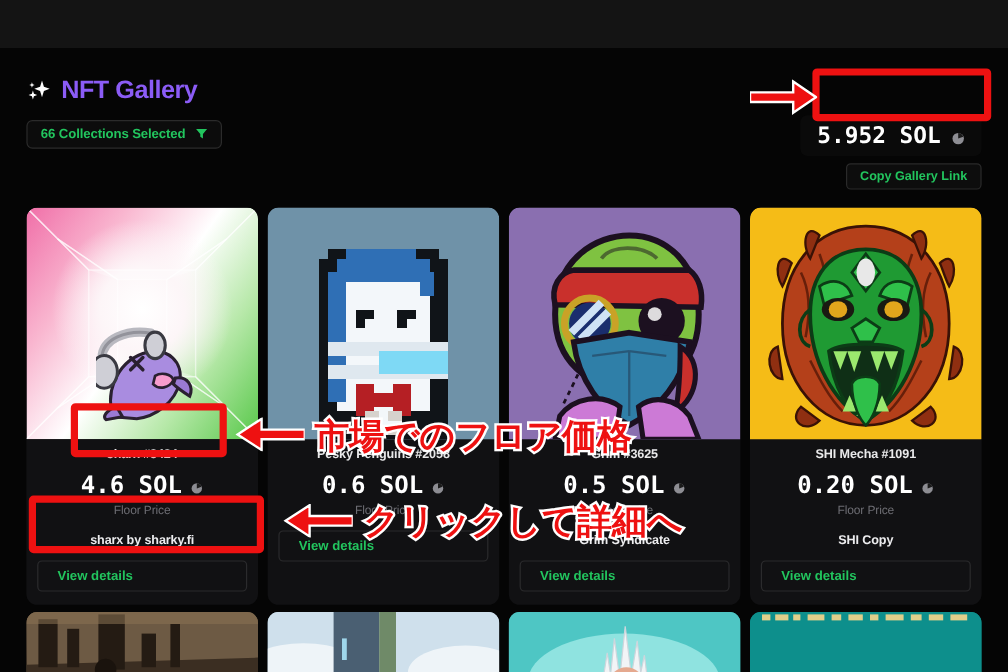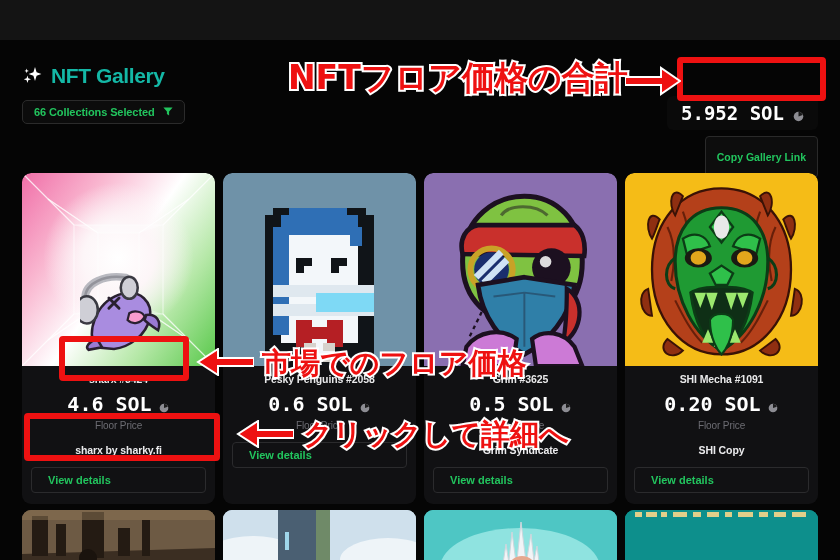--- a/index.html
+++ b/index.html
@@ -19,21 +19,21 @@
   .app-frame {
     position: absolute; left: 0; top: 40px; width: 840px; height: 520px;
     background: #050505;
   }
 
   
   .header { position: absolute; left: 22px; top: 24px; }
   .brand-row { display: flex; align-items: center; gap: 9px; }
   .sparkle-icon { width: 20px; height: 20px; position: relative; display:block; }
   .brand-title {
-    color: #14b8a6; font-size: 21px; font-weight: 700; letter-spacing: -0.4px;
+    color: #8b5cf6; font-size: 21px; font-weight: 700; letter-spacing: -0.4px;
   }
   .collections-chip {
     margin-top: 12px;
     display: inline-flex; align-items: center; gap: 8px;
     border: 1px solid #2b2b2b; border-radius: 5px;
     background: #0c0c0c;
     padding: 5px 11px;
   }
   .collections-chip .chip-label { color: #22c55e; font-size: 11px; font-weight: 600; letter-spacing: -0.1px; }
   .filter-icon { color: #22c55e; font-size: 9px; line-height: 1; }
@@ -46,21 +46,21 @@
     padding: 6px 14px;
   }
   .total-value {
     color: #ffffff; font-size: 19px; font-weight: 700;
     font-family: "DejaVu Sans Mono", monospace; letter-spacing: 0px;
   }
   .sol-glyph { width: 11px; height: 11px; display:block; }
   .copy-link-btn {
     display: inline-block; margin-top: 6px;
     border: 1px solid #2a2a2a; border-radius: 4px;
-    background: #0d0d0d; padding: 14px 11px;
+    background: #0d0d0d; padding: 4px 11px;
     color: #22c55e; font-size: 10.5px; font-weight: 600;
   }
 
   
   .grid {
     position: absolute; left: 22px; top: 133px;
     width: 772px;
     display: grid; grid-template-columns: repeat(4, 193px); gap: 8px;
   }
   .card {
@@ -430,21 +430,20 @@
             <rect x="167" y="2" width="14" height="5"></rect>
           </g>
         </svg>
       </div>
     </div>
 
   </div>
 
   <div class="ann-box" style="left:677px; top:57px; width:149px; height:44px;"></div>
 
-  <div class="jp" style="left:288px; top:61px; font-size:33px;">NFTフロア価格の合計</div>
   <div class="arrow" style="left:625px; top:66px;">
     <svg width="56" height="30" viewBox="0 0 56 30">
       <path d="M0 11 L36 11 L36 2 L55 15 L36 28 L36 19 L0 19 Z" fill="#ee1111" stroke="#ffffff" stroke-width="2"></path>
     </svg>
   </div>
 
   <div class="ann-box" style="left:59px; top:336px; width:130px; height:45px;"></div>
 
   <div class="jp" style="left:262px; top:349px; font-size:29px;">市場でのフロア価格</div>
   <div class="arrow" style="left:196px; top:348px;">

